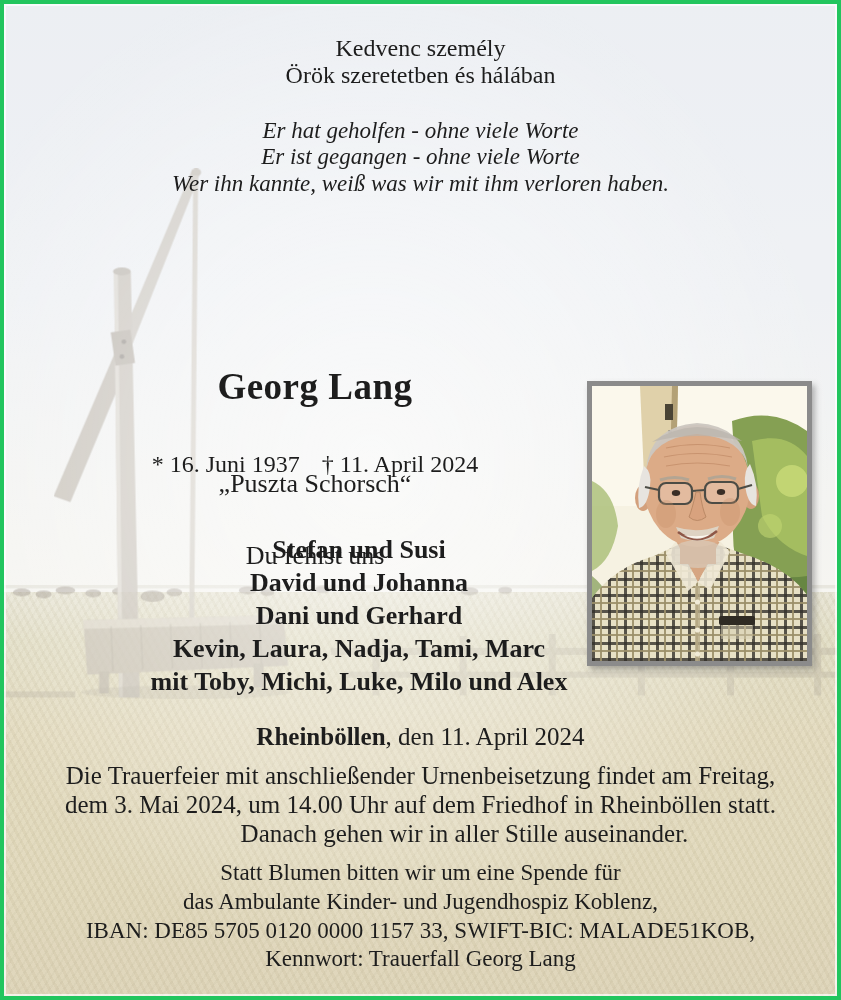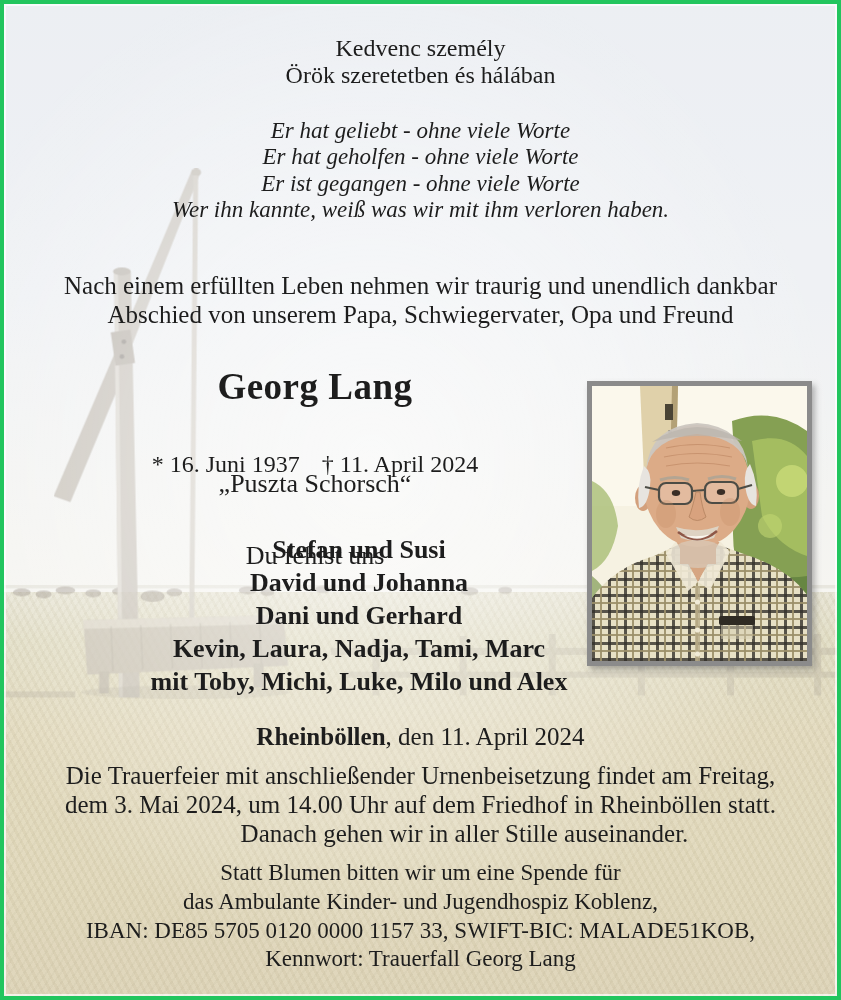--- a/index.html
+++ b/index.html
@@ -120,30 +120,25 @@
   <div class="hairline"></div>
 
   <div class="content">
 
     <div class="tblock memorial">
       <div>Kedvenc személy</div>
       <div>Örök szeretetben és hálában</div>
     </div>
 
     <div class="tblock poem">
-      <div>Er hat geliebt - ohne viele Worte</div>
       <div>Er hat geholfen - ohne viele Worte</div>
       <div>Er ist gegangen - ohne viele Worte</div>
       <div>Wer ihn kannte, weiß was wir mit ihm verloren haben.</div>
     </div>
 
-    <div class="tblock intro">
-      <div>Nach einem erfüllten Leben nehmen wir traurig und unendlich dankbar</div>
-      <div>Abschied von unserem Papa, Schwiegervater, Opa und Freund</div>
-    </div>
 
     <div class="tblock lcol name">Georg Lang</div>
     <div class="tblock lcol nickname">„Puszta Schorsch“</div>
     <div class="tblock lcol dates">
       <span class="birth">* 16. Juni 1937</span><span class="death">† 11. April 2024</span>
     </div>
 
     <div class="tblock lcol missing">Du fehlst uns</div>
     <div class="tblock lcol family">
       <div>Stefan und Susi</div>

